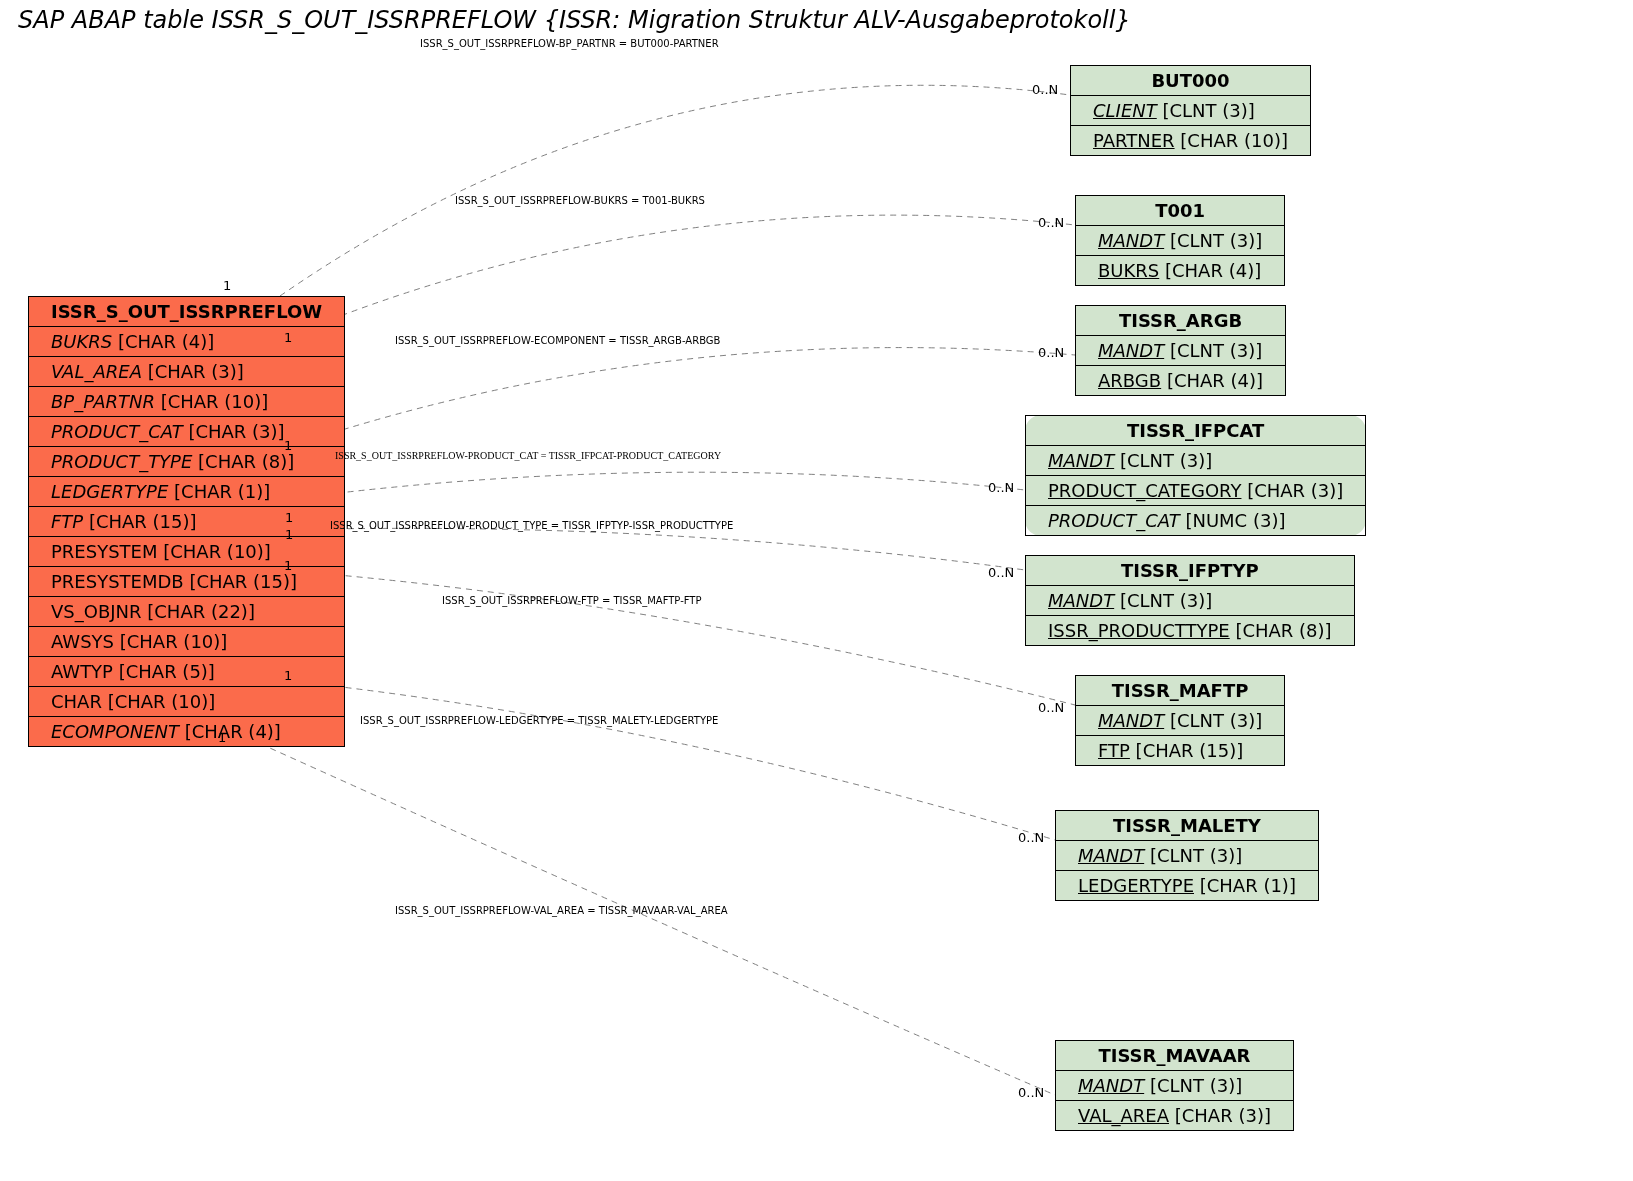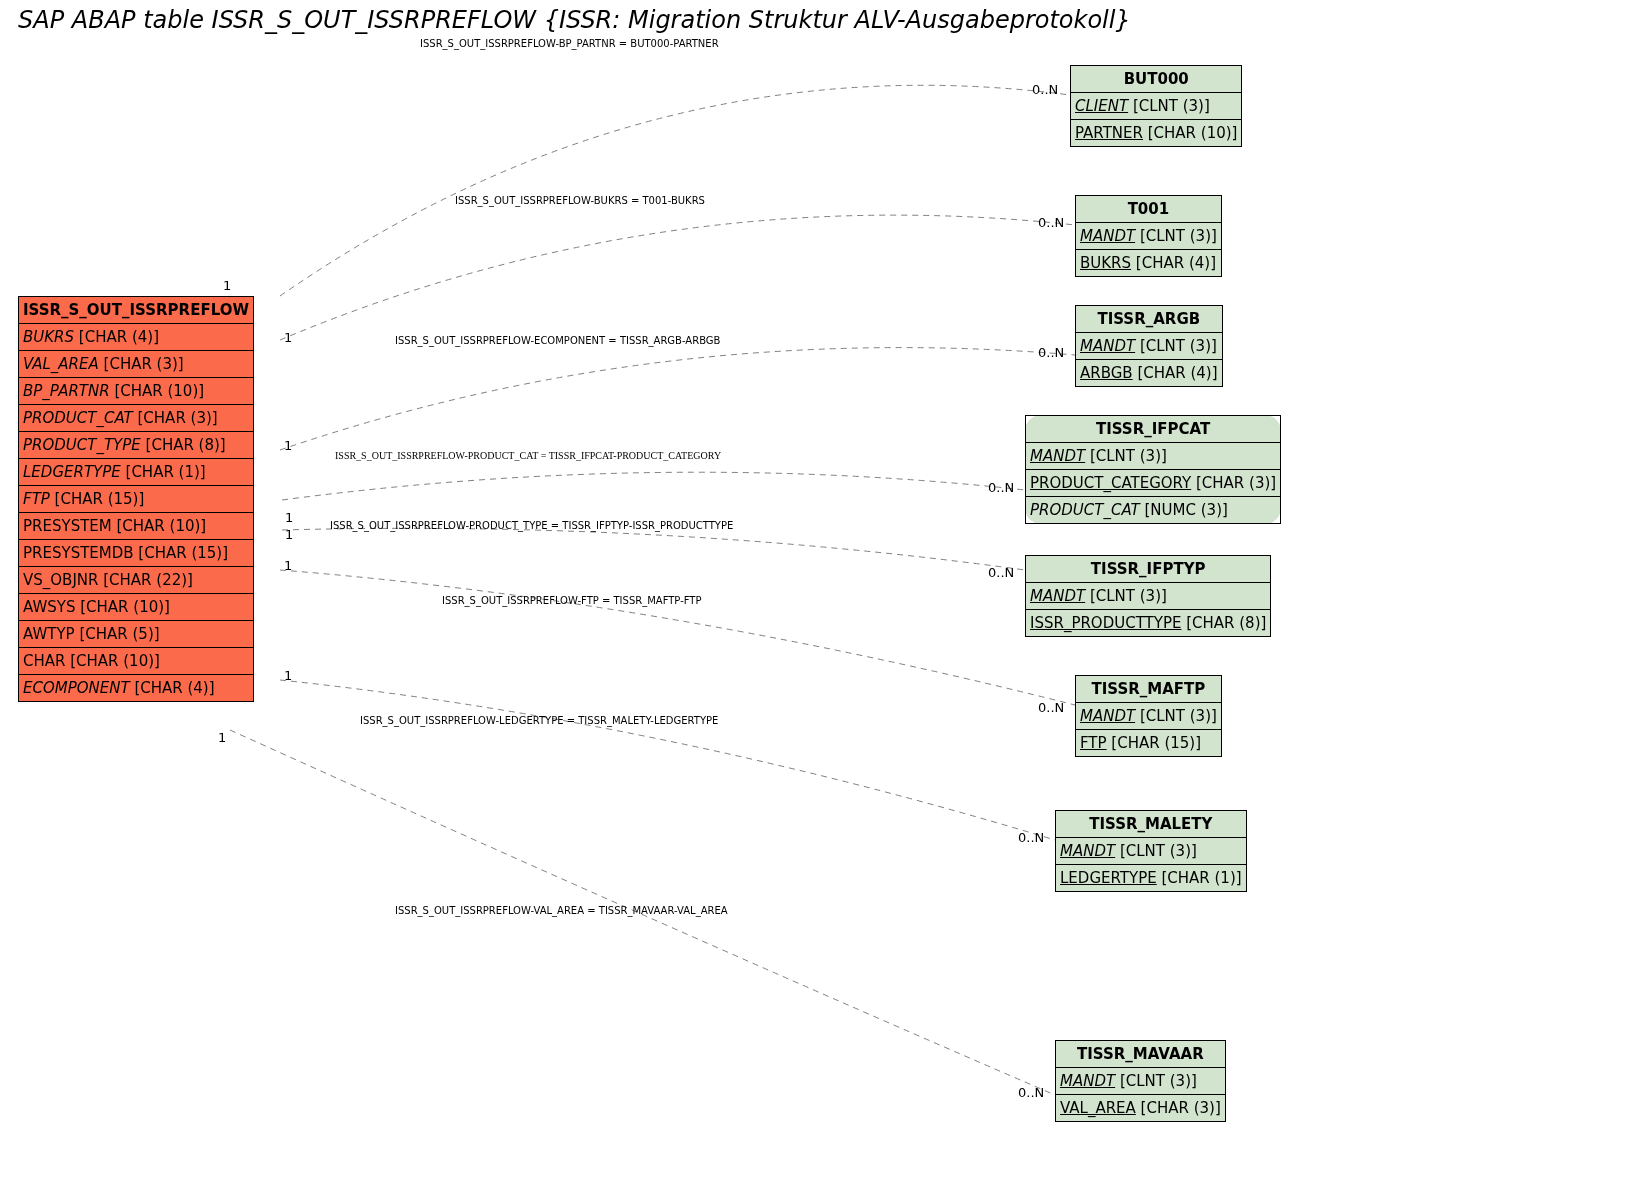--- a/index.html
+++ b/index.html
@@ -30,23 +30,23 @@
   }
   .tbl {
     position: absolute;
     border: 1px solid #000;
     border-collapse: collapse;
     background: #d2e4ce;
   }
   .tbl.src { background: #fb6b4b; }
   .tbl td {
     border: 1px solid #000;
-    padding: 4px 4px;
+    padding: 4px 22px;
     white-space: nowrap;
-    font-size: 15px;
+    font-size: 18px;
     margin-left: 20px;
   }
   .tbl td.head {
     font-weight: bold;
     text-align: center;
   }
   .uline { text-decoration: underline; }
   .ital { font-style: italic; }
   .rel-label {
     position: absolute;
@@ -69,21 +69,21 @@
     <path d="M 280 340 Q 660 180 1075 225"></path>
     <path d="M 280 450 Q 660 320 1075 355"></path>
     <path d="M 282 500 Q 660 450 1025 490"></path>
     <path d="M 282 530 Q 660 520 1025 570"></path>
     <path d="M 280 570 Q 660 600 1075 705"></path>
     <path d="M 280 680 Q 660 720 1055 840"></path>
     <path d="M 230 730 Q 650 920 1055 1095"></path>
   </g>
 </svg>
 
-<table class="tbl src" style="left:18px; top:296px;">
+<table class="tbl src" style="left:28px; top:296px;">
   <tbody>
       <tr>
         <td class="head">ISSR_S_OUT_ISSRPREFLOW</td>
       </tr>
   </tbody>
     <tbody id="main-fields">
       <tr>
         <td><span class="ital">BUKRS</span> [CHAR (4)]</td>
       </tr>
       <tr>

